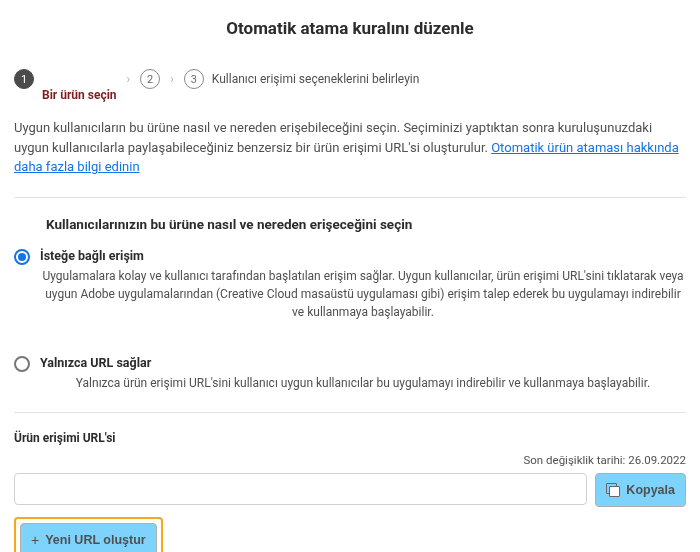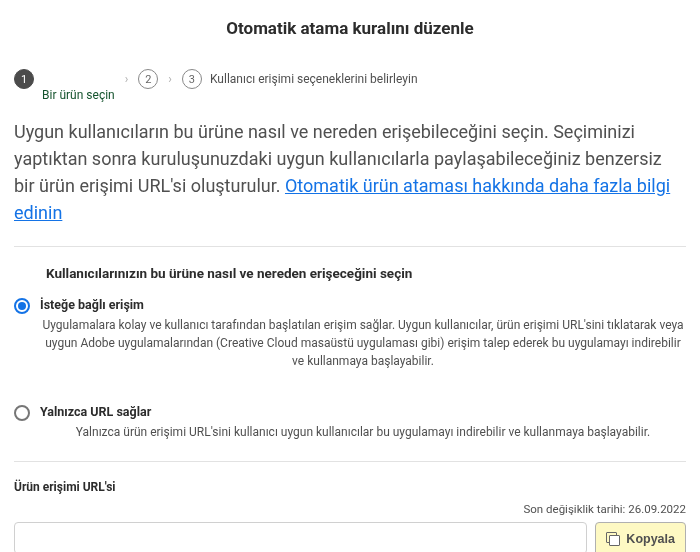--- a/index.html
+++ b/index.html
@@ -48,30 +48,30 @@
     .step-circle.active {
       background: #4b4b4b;
       color: #fff;
       border-color: #4b4b4b;
     }
     .step-label {
       font-size: 12px;
       color: #505050;
     }
     .step.active .step-label {
-      font-weight: 400;
-      color: #14532d;
+      font-weight: 700;
+      color: #7f1d1d;
       margin-top: 32px;
     }
     .chev {
       color: #b0b0b0;
       font-size: 12px;
     }
     .intro {
-      font-size: 18px;
+      font-size: 13px;
       color: #505050;
       line-height: 1.5;
       margin-bottom: 6px;
     }
     .link {
       color: #1473e6;
       text-decoration: underline;
       cursor: pointer;
     }
     .divider {
@@ -159,21 +159,21 @@
       background: #fff;
     }
     .btn {
       display: inline-flex;
       align-items: center;
       gap: 6px;
       height: 32px;
       padding: 0 12px;
       border: 1px solid #b0b0b0;
       border-radius: 16px;
-      background: #fef9c3;
+      background: #7dd3fc;
       color: #505050;
       font-size: 12.5px;
       font-weight: 600;
       cursor: pointer;
     }
     .btn-rect {
       border-radius: 4px;
       height: 34px;
       padding: 0 10px;
     }

